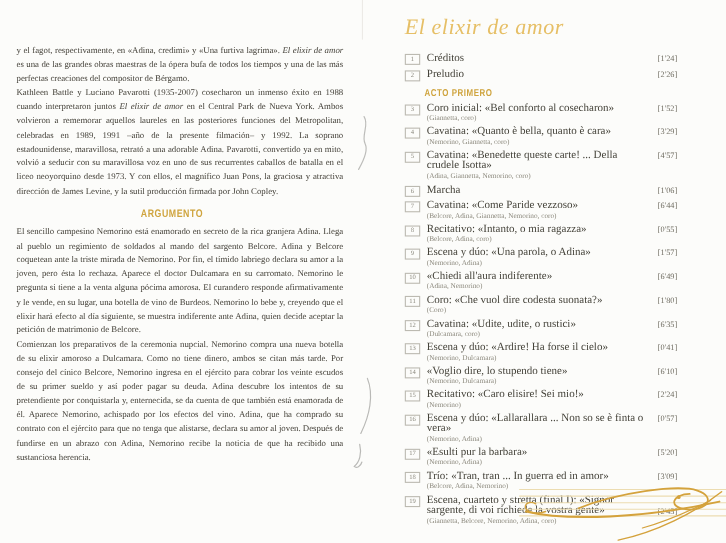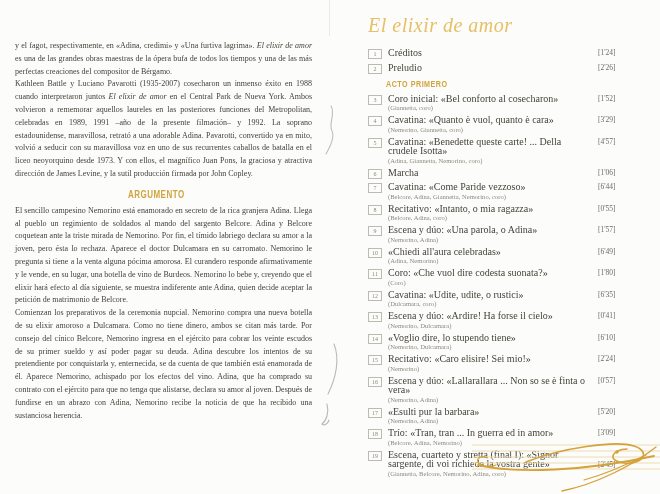--- a/index.html
+++ b/index.html
@@ -125,21 +125,21 @@
     <div class="track-content">
       <div class="t-title">Coro inicial: «Bel conforto al cosecharon»</div>
       <div class="t-perf">(Giannetta, coro)</div>
     </div>
     <div class="t-dur">[1'52]</div>
   </div>
 
   <div class="track-row">
     <div class="num-box">4</div>
     <div class="track-content">
-      <div class="t-title">Cavatina: «Quanto è vuol, quanto è cara»</div>
+      <div class="t-title">Cavatina: «Quanto è bella, quanto è cara»</div>
       <div class="t-perf">(Nemorino, Giannetta, coro)</div>
     </div>
     <div class="t-dur">[3'29]</div>
   </div>
 
   <div class="track-row">
     <div class="num-box">5</div>
     <div class="track-content">
       <div class="t-title">Cavatina: «Benedette queste carte! ... Della crudele Isotta»</div>
       <div class="t-perf">(Adina, Giannetta, Nemorino, coro)</div>
@@ -179,21 +179,21 @@
     <div class="track-content">
       <div class="t-title">Escena y dúo: «Una parola, o Adina»</div>
       <div class="t-perf">(Nemorino, Adina)</div>
     </div>
     <div class="t-dur">[1'57]</div>
   </div>
 
   <div class="track-row">
     <div class="num-box">10</div>
     <div class="track-content">
-      <div class="t-title">«Chiedi all'aura celebradas»</div>
+      <div class="t-title">«Chiedi all'aura indiferente»</div>
       <div class="t-perf">(Adina, Nemorino)</div>
     </div>
     <div class="t-dur">[6'49]</div>
   </div>
 
   <div class="track-row">
     <div class="num-box">11</div>
     <div class="track-content">
       <div class="t-title">Coro: «Che vuol dire codesta suonata?»</div>
       <div class="t-perf">(Coro)</div>

